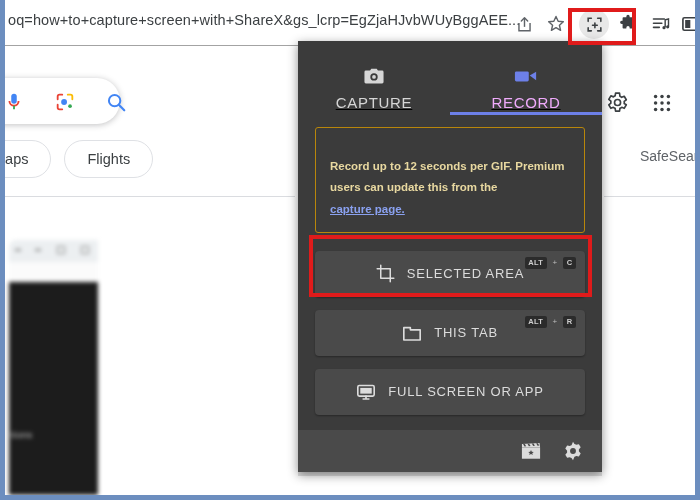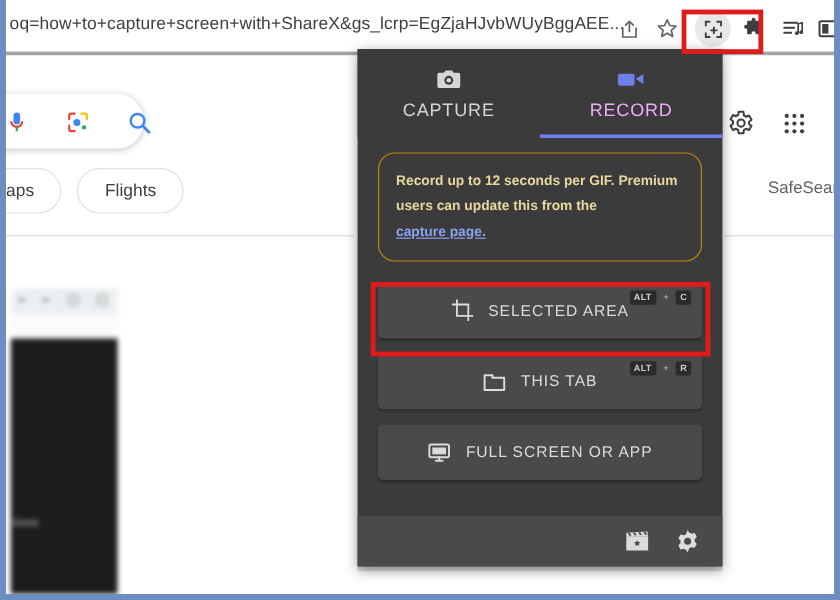--- a/index.html
+++ b/index.html
@@ -37,21 +37,21 @@
     width: 700px; height: 5px;
     background: #6c8ebf;
   }
 
   
   .omnibox-row {
     position: absolute;
     left: 5px; top: 0;
     width: 690px; height: 46px;
     background: #ffffff;
-    border-bottom: 3px solid #a3a3a3;
+    border-bottom: 1px solid #a3a3a3;
   }
   .omnibox-url {
     position: absolute;
     left: 3px; top: 12px;
     font-size: 14.5px;
     color: #3c4043;
     letter-spacing: 0.1px;
     white-space: nowrap;
   }
 
@@ -227,23 +227,24 @@
     display: flex;
     height: 74px;
     background: #3b3b3b;
   }
   .popup-tab {
     flex: 1 1 50%;
     display: flex;
     flex-direction: column;
     align-items: center;
     justify-content: flex-start;
-    padding-top: 14px;
+    padding-top: 24px;
     position: relative;
     cursor: pointer;
+    text-decoration: underline;
   }
   .popup-tab .tab-ic { height: 22px; display:flex; align-items:center; justify-content:center; }
   .popup-tab .tab-lb {
     margin-top: 7px;
     font-size: 15px;
     letter-spacing: 0.7px;
   }
   .tab-capture .tab-lb { color: #d6d6d6; }
   .tab-record  .tab-lb { color: #f0abfc; }
   .tab-underline {
@@ -253,22 +254,22 @@
     background: #6d80e8;
   }
 
   .popup-body {
     padding: 0 17px;
   }
 
   .notice {
     margin-top: 12px;
     border: 1px solid #b8860b;
-    border-radius: 14px;
-    padding: 13px 14px 15px 14px;
+    border-radius: 3px;
+    padding: 28px 14px 15px 14px;
     background: #3b3b3b;
   }
   .notice-text {
     font-size: 11.5px;
     font-weight: bold;
     color: #e8d8a0;
     line-height: 1.85;
   }
   .notice-link {
     font-size: 11.5px;

